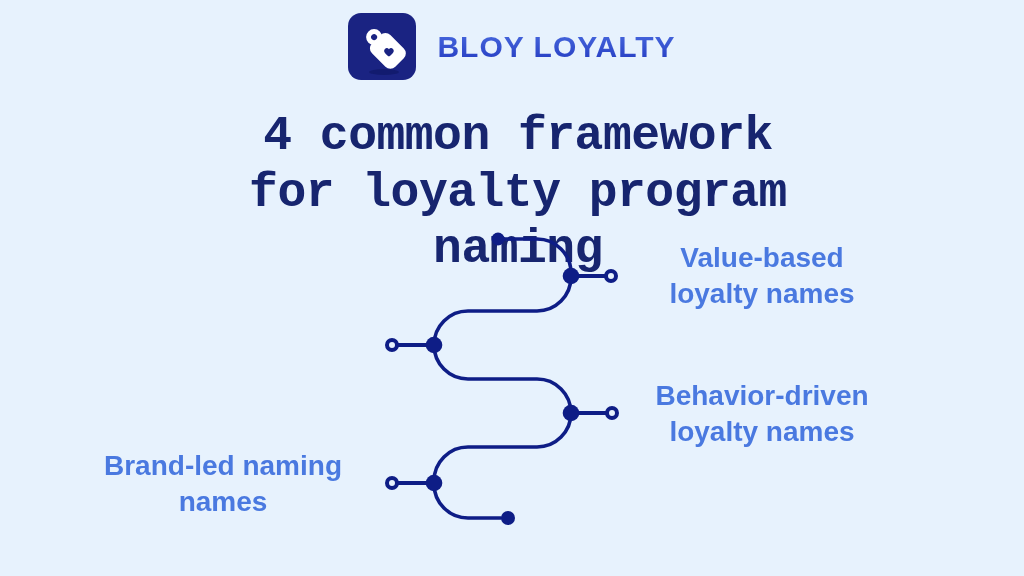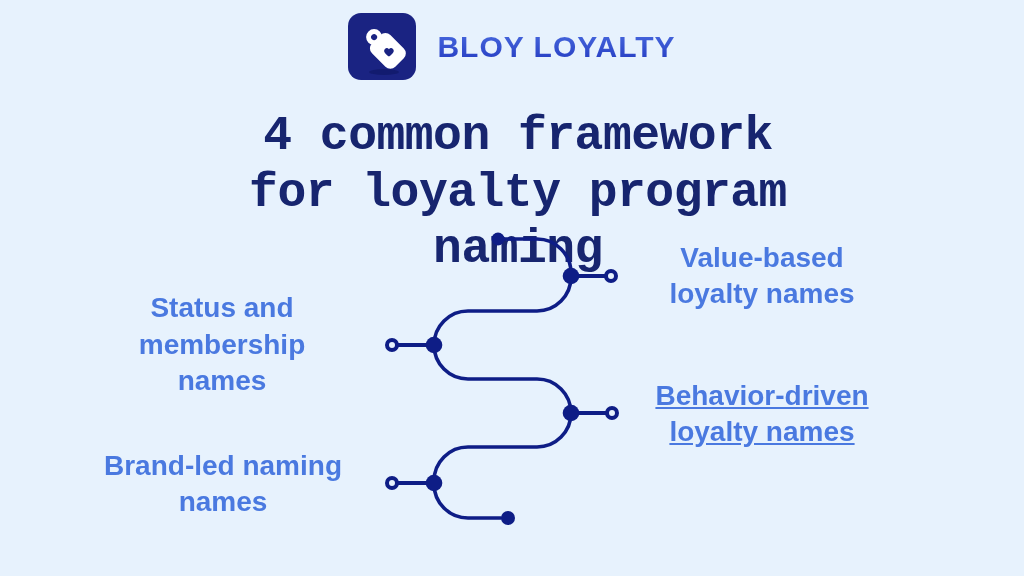--- a/index.html
+++ b/index.html
@@ -66,21 +66,21 @@
     align-items: center;
     justify-content: center;
     text-align: center;
     font-size: 28px;
     line-height: 1.3;
     font-weight: bold;
     color: #4a79e0;
   }
   .label-0 { left: 662px; top: 242px; width: 200px; height: 68px; }
   .label-1 { left:  92px; top: 311px; width: 260px; height: 68px; }
-  .label-2 { left: 647px; top: 380px; width: 230px; height: 68px; text-decoration: underline; }
+  .label-2 { left: 647px; top: 380px; width: 230px; height: 68px; }
   .label-3 { left: 103px; top: 450px; width: 240px; height: 68px; }
 </style>
 </head>
 <body>
 
 <div class="canvas">
 
   <div class="header">
     <svg class="logo-badge" viewBox="0 0 68 68">
       <rect x="0" y="0" width="68" height="67" rx="13" fill="#1a2382"></rect>
@@ -131,17 +131,16 @@
     <line x1="571" y1="413" x2="612" y2="413" stroke="#0e1d86" stroke-width="4.2"></line>
     <circle cx="571" cy="413" r="8.3" fill="#0e1d86"></circle>
     <circle cx="612" cy="413" r="5" fill="#e7f2fd" stroke="#0e1d86" stroke-width="4"></circle>
 
     <line x1="434" y1="483" x2="392" y2="483" stroke="#0e1d86" stroke-width="4.2"></line>
     <circle cx="434" cy="483" r="8.3" fill="#0e1d86"></circle>
     <circle cx="392" cy="483" r="5" fill="#e7f2fd" stroke="#0e1d86" stroke-width="4"></circle>
   </svg>
 
   <div class="node-label label-0">Value-based loyalty names</div>
-  <div class="node-label label-1">Status and membership names</div>
   <div class="node-label label-2">Behavior-driven loyalty names</div>
   <div class="node-label label-3">Brand-led naming names</div>
 
 </div>
 
 </body></html>

